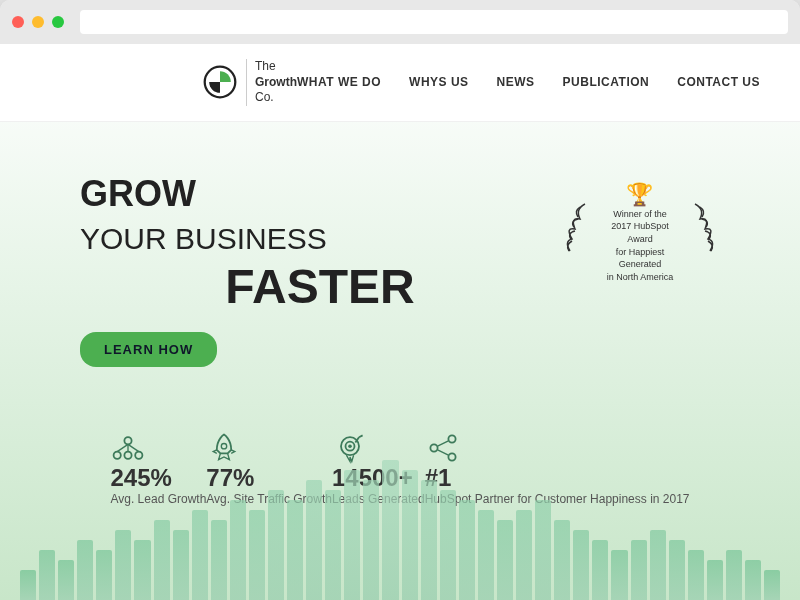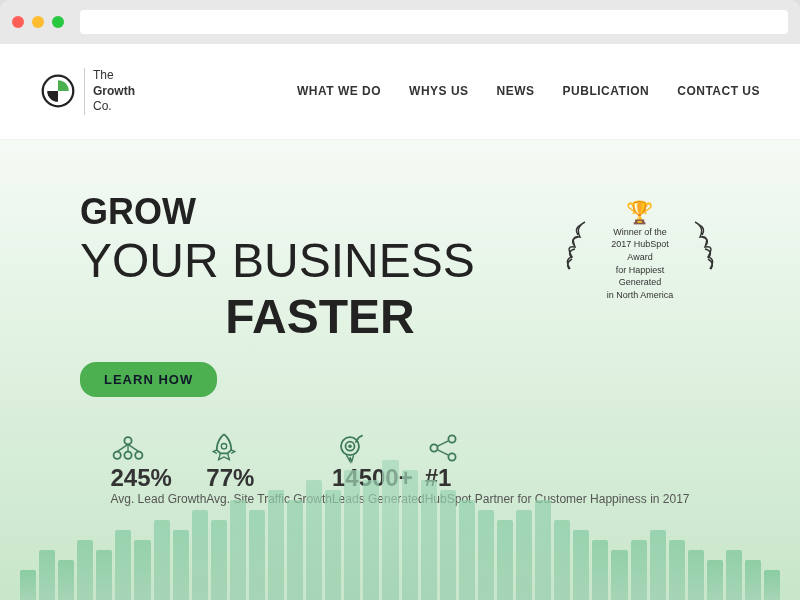--- a/index.html
+++ b/index.html
@@ -51,22 +51,22 @@
       height: 100%;
       background: linear-gradient(180deg, #ffffff 0%, #e8f5e9 40%, #c8e6c9 100%);
       position: relative;
       overflow: hidden;
     }
 
     
     .header {
       display: flex;
       align-items: center;
-      justify-content: space-between;
-      padding: 24px 40px;
+      justify-content: flex-end;
+      padding: 15px 40px;
       background: white;
       border-bottom: 1px solid #f0f0f0;
     }
     .logo {
       display: flex;
       align-items: center;
       gap: 8px;
     }
     .logo-icon {
       width: 36px;
@@ -114,21 +114,21 @@
       font-weight: 900;
       display: block;
       text-align: center;
     }
     .hero-title .grow {
       font-weight: 700;
       font-size: 36px;
     }
     .hero-title .your-biz {
       font-weight: 400;
-      font-size: 48px;
+      font-size: 30px;
     }
     .learn-btn {
       display: inline-block;
       background: #4caf50;
       color: #0f172a;
       padding: 10px 24px;
       border-radius: 16px;
       font-size: 13px;
       font-weight: bold;
       cursor: pointer;

